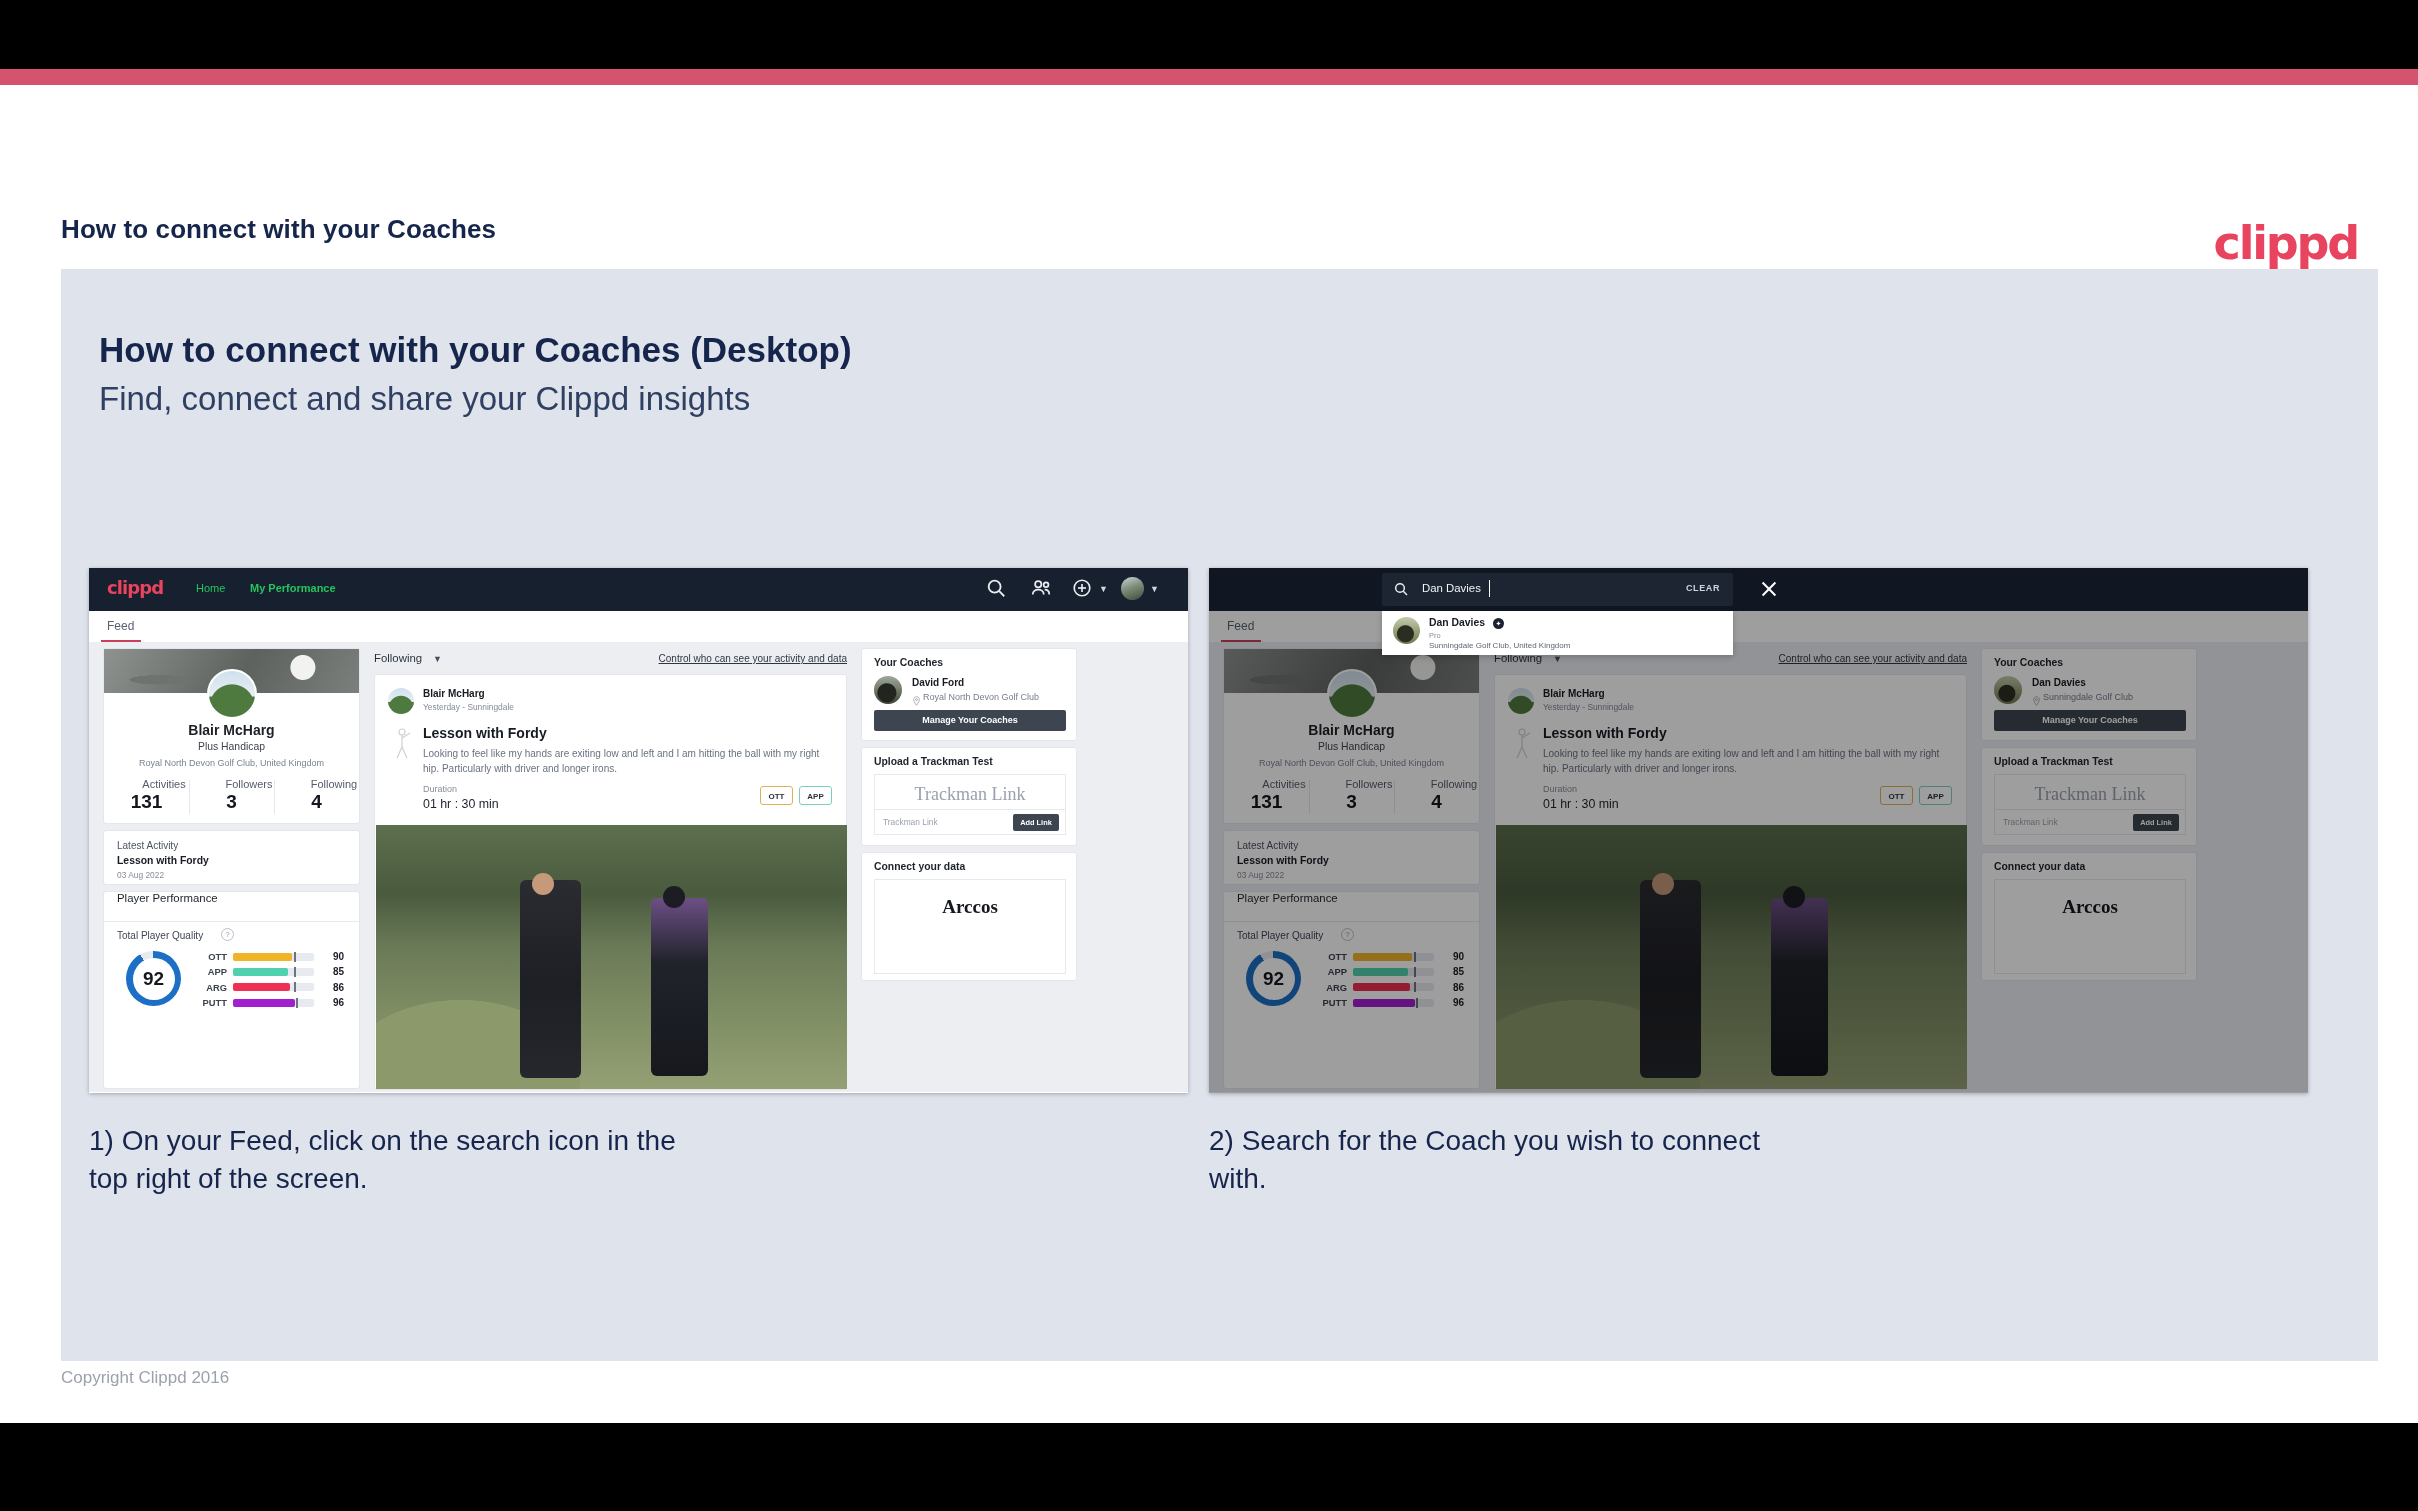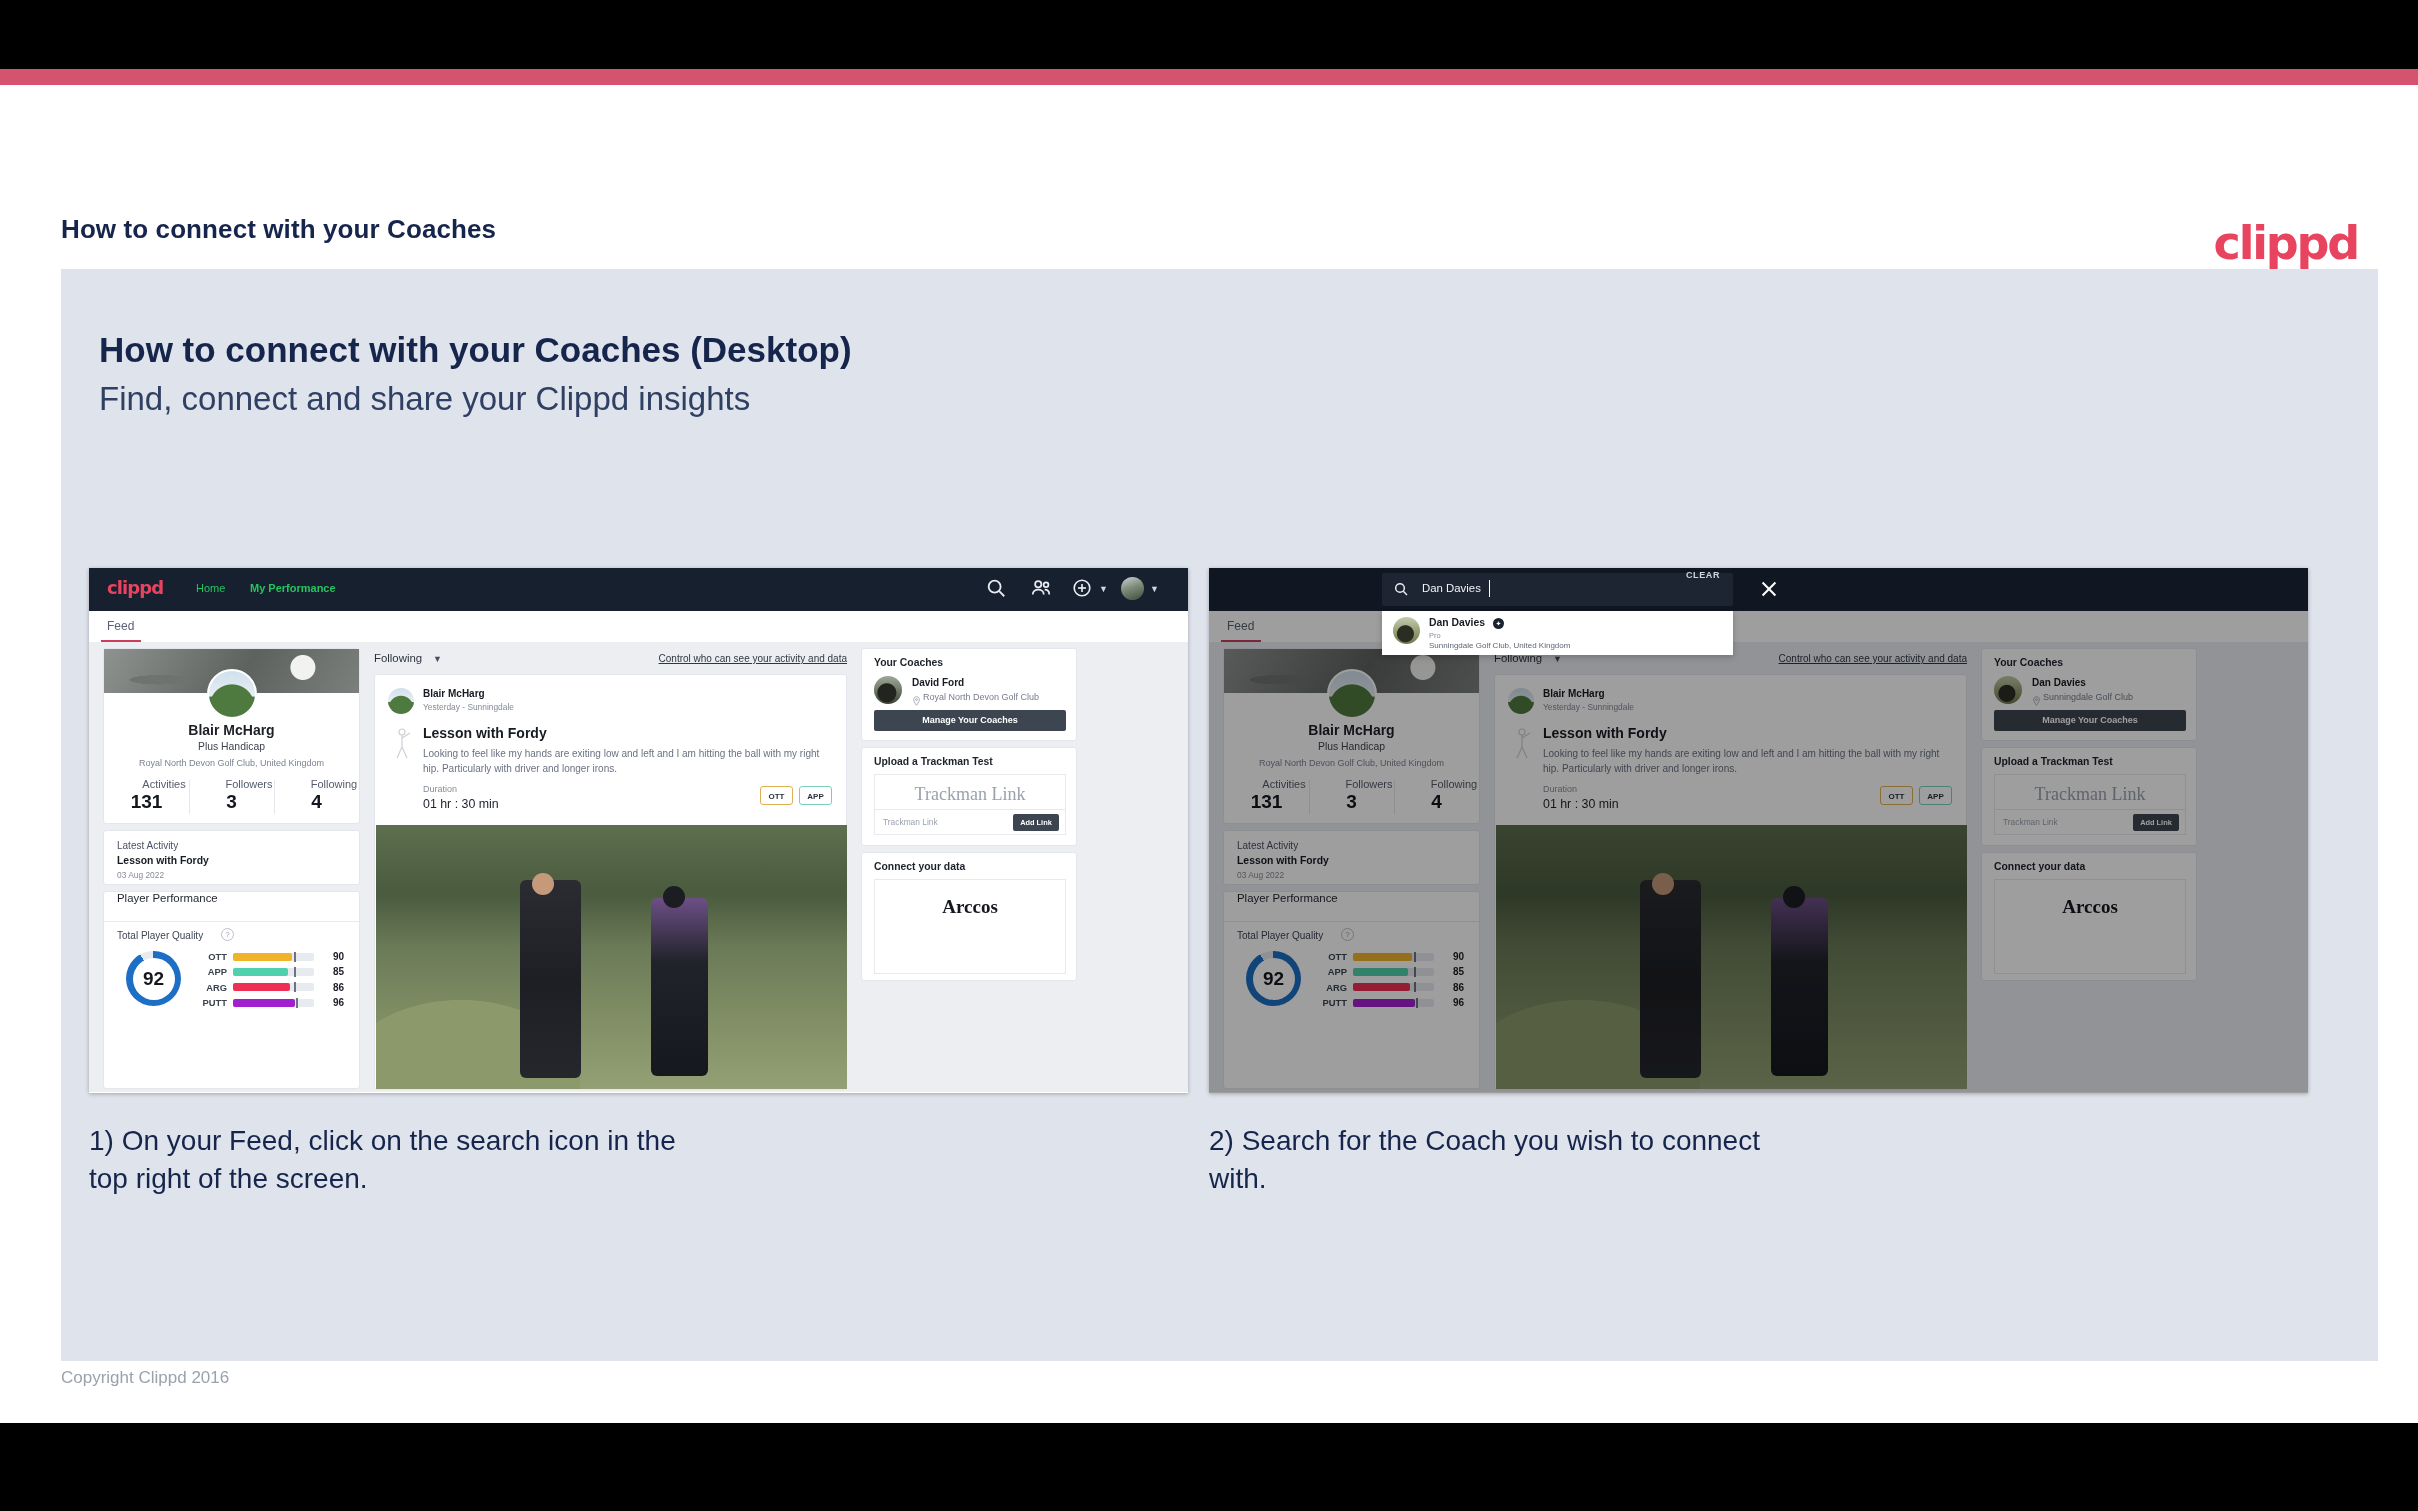--- a/index.html
+++ b/index.html
@@ -241,21 +241,21 @@
   .srch-bar {
     position:absolute; left:0; top:0; width:100%; height:43px; background:#101722; z-index:50;
   }
   .srch-field {
     position:absolute; left:173px; top:5px; width:351px; height:33px;
     background:#1c2531; border-radius:2px;
   }
   .srch-ic { position:absolute; left:184px; top:13px; width:16px; height:16px; color:#e9edf2; z-index:52; }
   .srch-val { position:absolute; left:213px; top:14px; font-size:11.4px; color:#f1f4f8; z-index:52; }
   .srch-caret{ position:absolute; left:280px; top:12px; width:1px; height:17px; background:#fff; z-index:52; }
-  .srch-clear{ position:absolute; left:477px; top:2px; font-size:9px; font-weight:700; color:#cdd4dd; letter-spacing:0.6px; z-index:52; }
+  .srch-clear{ position:absolute; left:477px; top:15px; font-size:9px; font-weight:700; color:#cdd4dd; letter-spacing:0.6px; z-index:52; }
   .srch-x { position:absolute; left:549px; top:10px; width:22px; height:22px; color:#fff; z-index:52; }
 
   .srch-drop {
     position:absolute; left:173px; top:43px; width:351px; height:44px;
     background:#fff; z-index:51; box-shadow:0 2px 6px rgba(0,0,0,.22);
   }
   .sd-ava {
     position:absolute; left:11px; top:6px; width:27px; height:27px; border-radius:50%;
     background: radial-gradient(circle at 46% 62%, #2a2e22 0 8px, transparent 9px),
                 linear-gradient(180deg,#c3cbb0 0%,#97a277 50%,#6f7a4e 100%);

